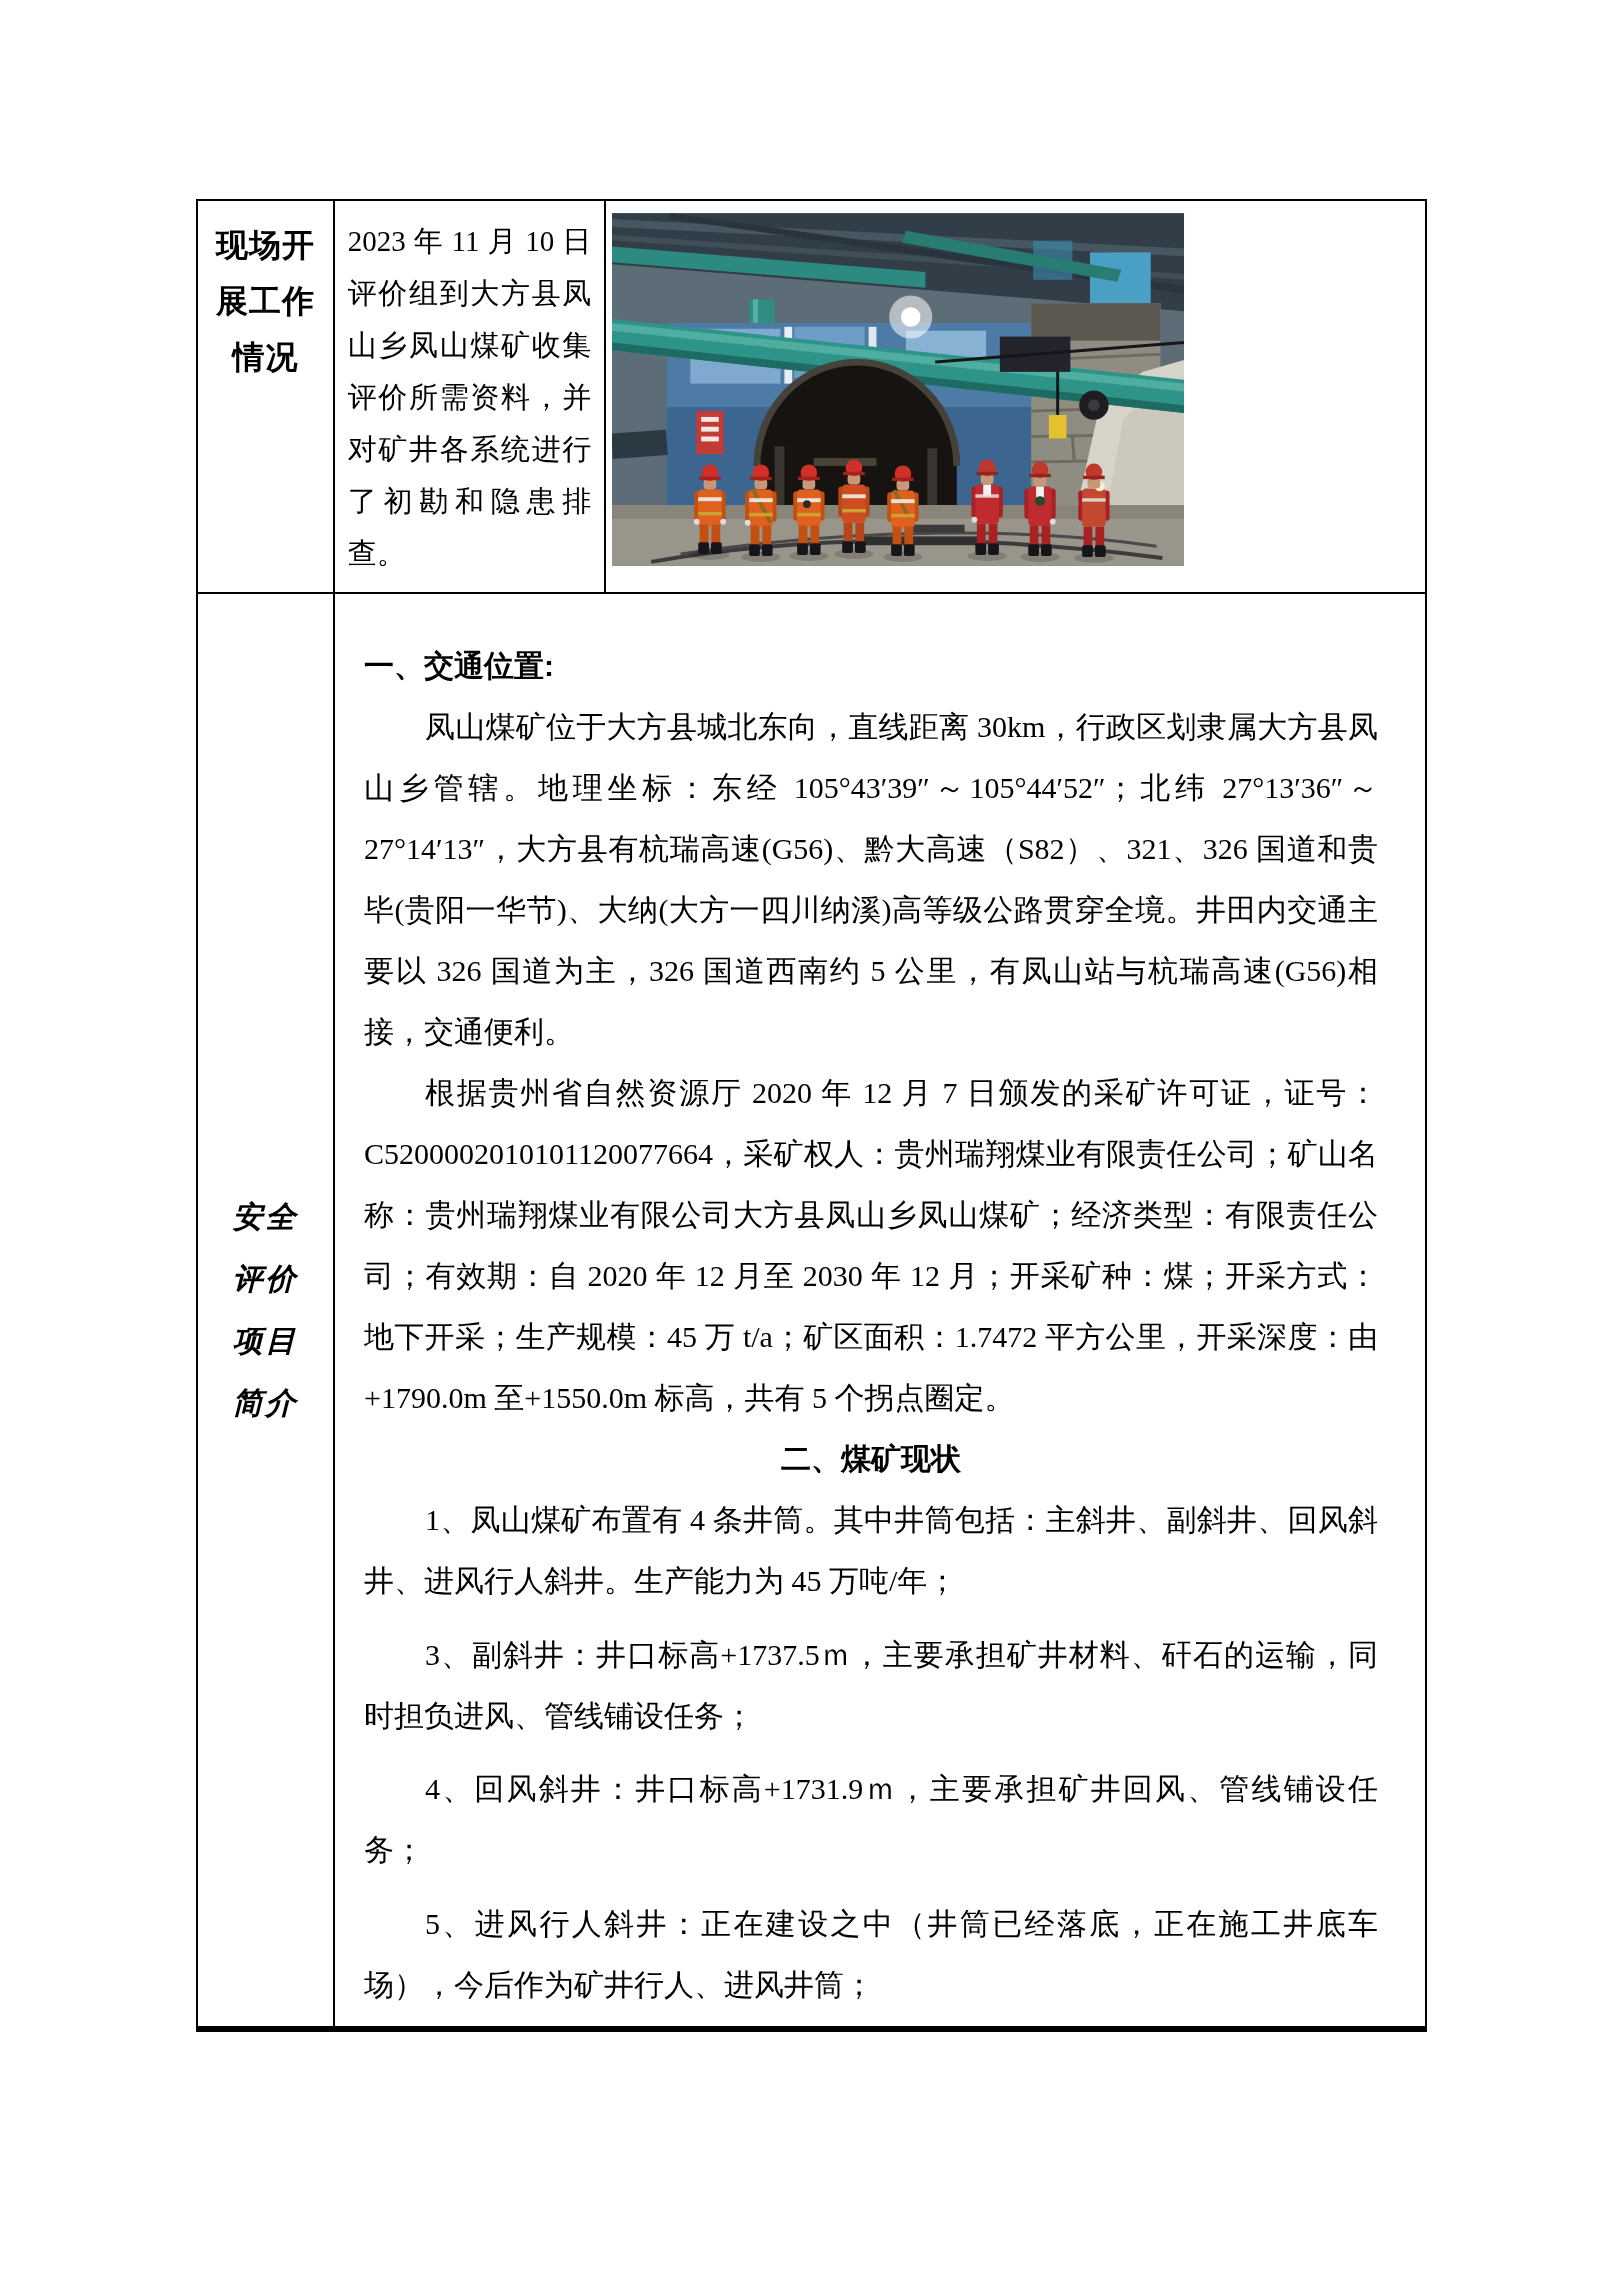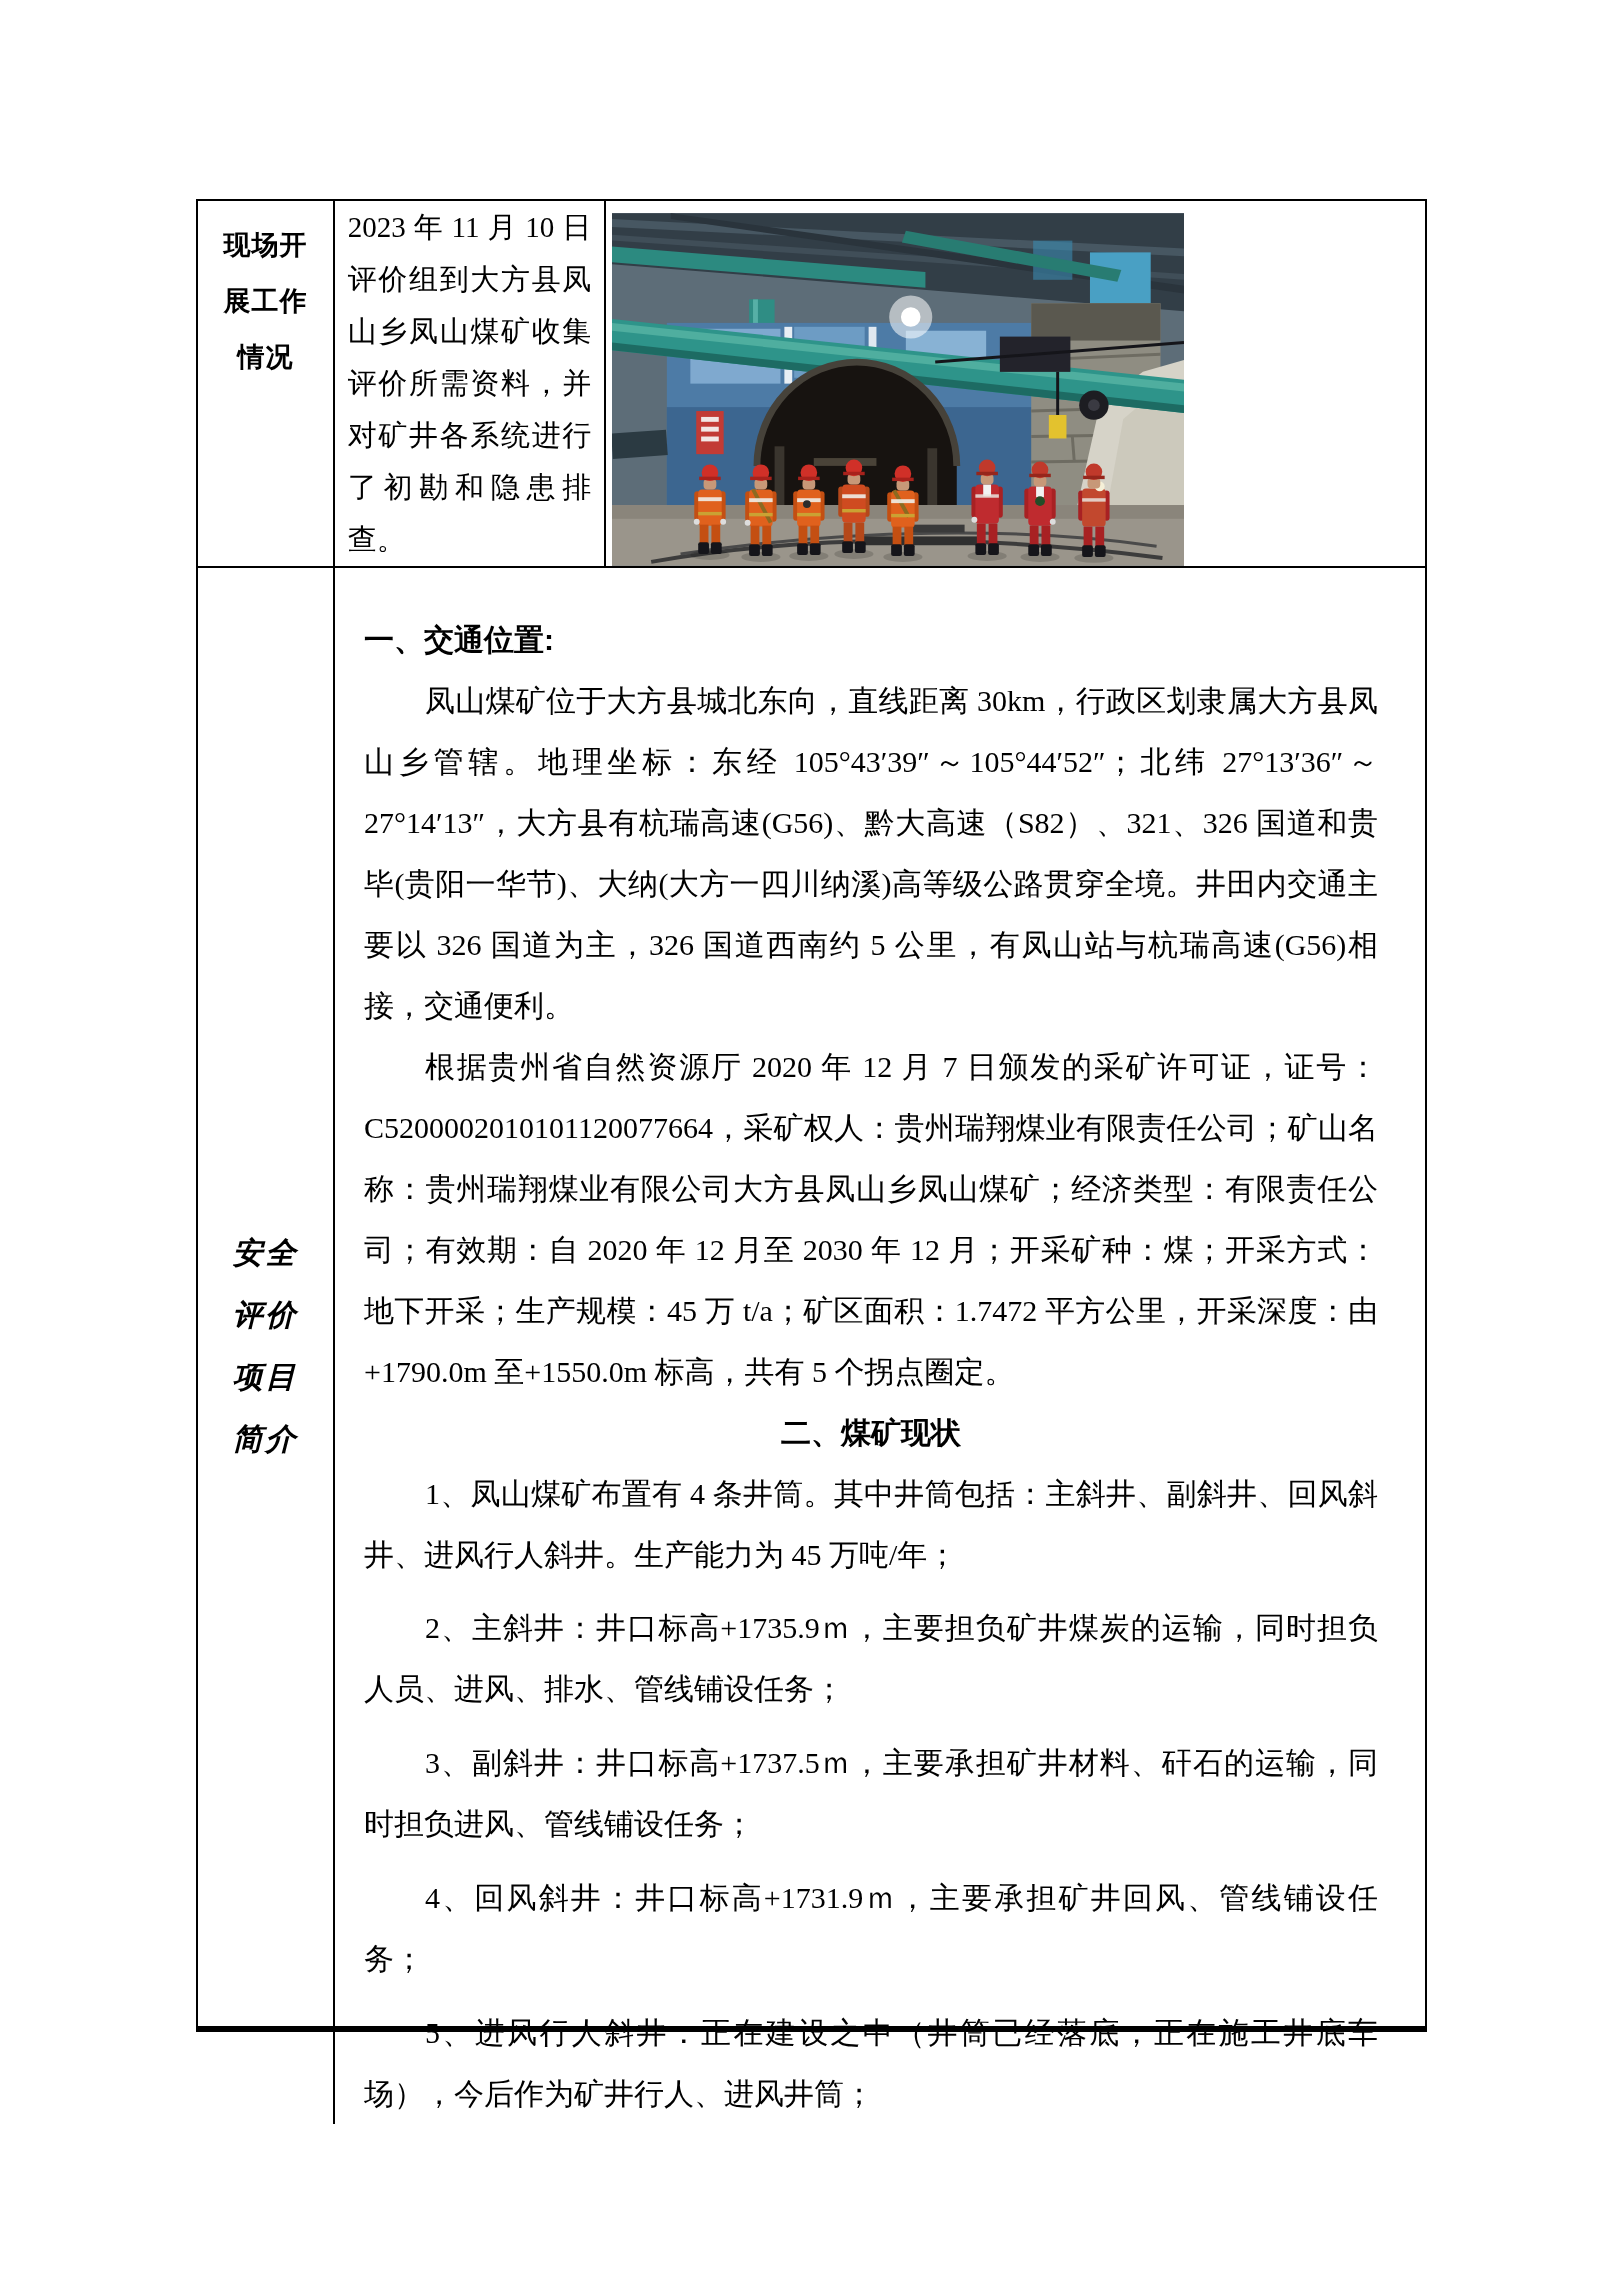--- a/index.html
+++ b/index.html
@@ -17,21 +17,21 @@
   }
   .t-row { display:flex; width:100%; }
   .row-top { height:393px; border-bottom:2.9px solid #000; }
   .row-main { flex:1; }
   .cell { position:relative; }
   .cell + .cell { border-left:0; }
   .b-right { border-right:2.9px solid #000; }
 
   
   .c-hdr1 { width:137px; padding-top:15.7px; text-align:center;
-            font-weight:bold; font-size:27px; line-height:56px; letter-spacing:1px; }
+            font-weight:bold; font-size:32px; line-height:56px; letter-spacing:1px; }
   .c-names { width:241px; display:flex; align-items:center; padding:0 11.8px 0 13.7px;
              font-size:26.5px; line-height:61px; }
   .c-names .txt { text-align:justify; }
   .c-activity { width:271px; display:flex; align-items:center; padding:0 12.7px;
                 font-size:29px; line-height:52px; }
   .c-activity .txt { text-align:justify; width:100%; }
   .c-photo { flex:1; padding:11.8px 3.9px 0 5.9px; }
 
   
   .c-hdr2 { width:137px; display:flex; flex-direction:column; justify-content:center;
@@ -307,21 +307,20 @@
         <div>评价</div>
         <div>项目</div>
         <div>简介</div>
       </div>
       <div class="cell c-content">
         <div class="sec-title">一、交通位置:</div>
         <div class="para">凤山煤矿位于大方县城北东向，直线距离 30km，行政区划隶属大方县凤山乡管辖。地理坐标：东经 105°43′39″～105°44′52″；北纬 27°13′36″～27°14′13″，大方县有杭瑞高速(G56)、黔大高速（S82）、321、326 国道和贵毕(贵阳一华节)、大纳(大方一四川纳溪)高等级公路贯穿全境。井田内交通主要以 326 国道为主，326 国道西南约 5 公里，有凤山站与杭瑞高速(G56)相接，交通便利。</div>
         <div class="para">根据贵州省自然资源厅 2020 年 12 月 7 日颁发的采矿许可证，证号：C5200002010101120077664，采矿权人：贵州瑞翔煤业有限责任公司；矿山名称：贵州瑞翔煤业有限公司大方县凤山乡凤山煤矿；经济类型：有限责任公司；有效期：自 2020 年 12 月至 2030 年 12 月；开采矿种：煤；开采方式：地下开采；生产规模：45 万 t/a；矿区面积：1.7472 平方公里，开采深度：由+1790.0m 至+1550.0m 标高，共有 5 个拐点圈定。</div>
         <div class="sec-title sec2-title">二、煤矿现状</div>
         <div class="item">1、凤山煤矿布置有 4 条井筒。其中井筒包括：主斜井、副斜井、回风斜井、进风行人斜井。生产能力为 45 万吨/年；</div>
-        <div class="item">2、主斜井：井口标高+1735.9ｍ，主要担负矿井煤炭的运输，同时担负人员、进风、排水、管线铺设任务；</div>
         <div class="item">3、副斜井：井口标高+1737.5ｍ，主要承担矿井材料、矸石的运输，同时担负进风、管线铺设任务；</div>
         <div class="item">4、回风斜井：井口标高+1731.9ｍ，主要承担矿井回风、管线铺设任务；</div>
         <div class="item">5、进风行人斜井：正在建设之中（井筒已经落底，正在施工井底车场），今后作为矿井行人、进风井筒；</div>
       </div>
     </div>
 
   </div>
 </div>
 
 

